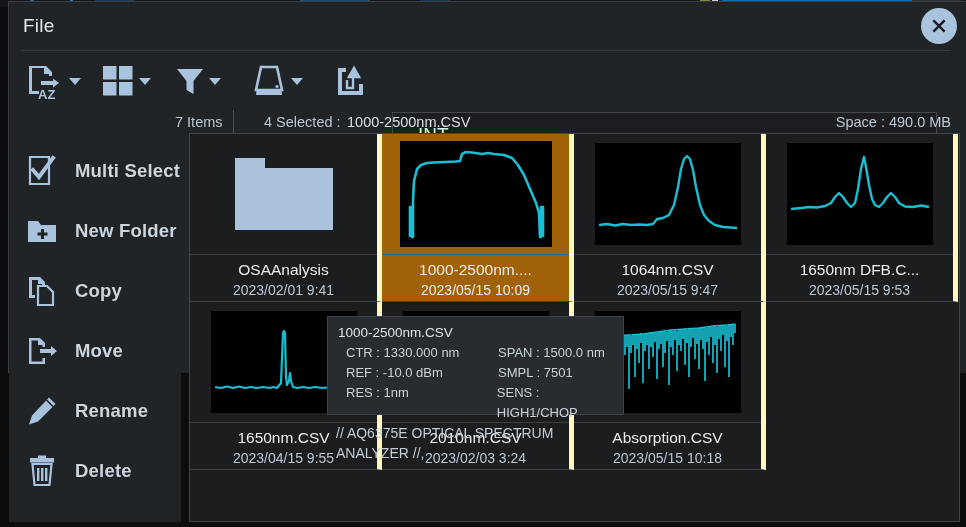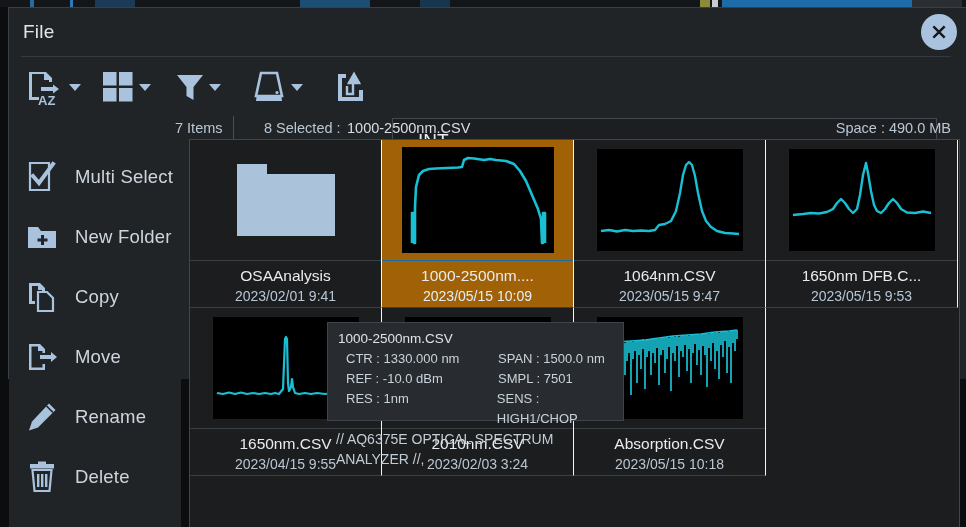--- a/index.html
+++ b/index.html
@@ -25,21 +25,21 @@
   }
   #bg-strip .bgseg {
     position: absolute;
     top: 0;
     height: 7px;
   }
 
   
   #dialog {
     position: absolute;
-    left: 8px; top: 7px;
+    left: 8px; top: 1px;
     width: 958px;
     height: 372px;
     background: #212427;
     border-top: 1px solid #3a3f45;
     border-left: 1px solid #3a3f45;
     box-sizing: border-box;
   }
 
   
   #titlebar {
@@ -132,20 +132,21 @@
   #status-selected{ position: absolute; left: 255px; top: 2px; }
   #status-selname { position: absolute; left: 338px; top: 2px; color: #d8dee4; }
   #status-space   { position: absolute; right: 16px; top: 2px; }
 
   
   #sidebar {
     position: absolute;
     left: 0; top: 131px;
     width: 172px; height: 389px;
     background: #212427;
+    font-weight: bold;
   }
   .side-item {
     position: absolute;
     left: 0;
     width: 172px; height: 60px;
     display: flex;
     align-items: center;
     cursor: pointer;
   }
   .side-icon {
@@ -170,21 +171,21 @@
     width: 771px; height: 389px;
     background: #1b1d1f;
     border: 1px solid #41464c;
     box-sizing: border-box;
     overflow: hidden;
   }
   .cell {
     position: absolute;
     width: 192px; height: 168px;
     box-sizing: border-box;
-    border-right: 1px solid #fef9c3;
+    border-right: 5px solid #fef9c3;
     border-bottom: 1px solid #3a3f45;
     cursor: pointer;
   }
   .cell.selected { background: #a16207; }
   .cell .thumb-area {
     position: absolute;
     left: 0; top: 0;
     width: 100%; height: 120px;
     display: flex;
     align-items: center;
@@ -325,21 +326,21 @@
       </span>
     </div>
 
     <div id="search-box">
       <input id="search-input" type="text" value="INT" style="">
     </div>
   </div>
 
   <div id="statusbar">
     <span id="status-items">7 Items</span>
-    <span id="status-selected">8 Selected :</span>
+    <span id="status-selected">4 Selected :</span>
     <span id="status-selname">1000-2500nm.CSV</span>
     <span id="status-space">Space :  490.0 MB</span>
   </div>
 
   <div id="sidebar">
 
     <div class="side-item" style="top:8px">
       <span class="side-icon">
         <svg width="30" height="32" viewBox="0 0 30 32">
           <path d="M3 2 H22 V29 H3 Z" fill="none" stroke="#a9c3de" stroke-width="2.2"></path>

